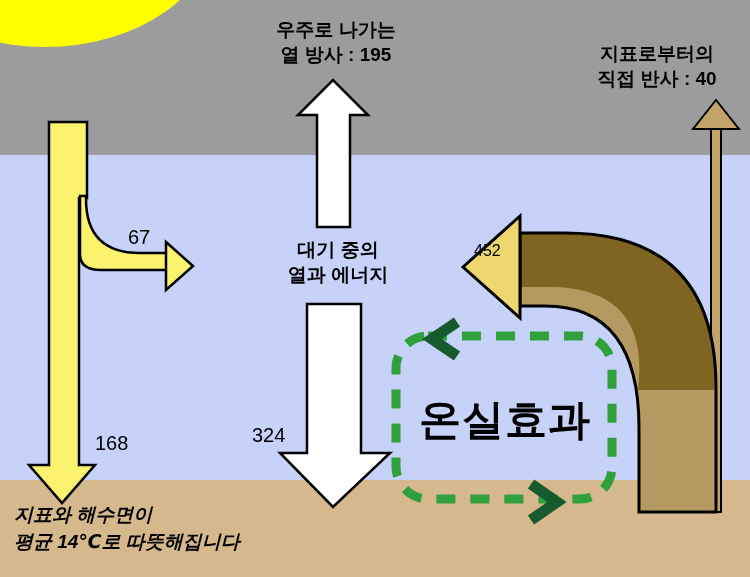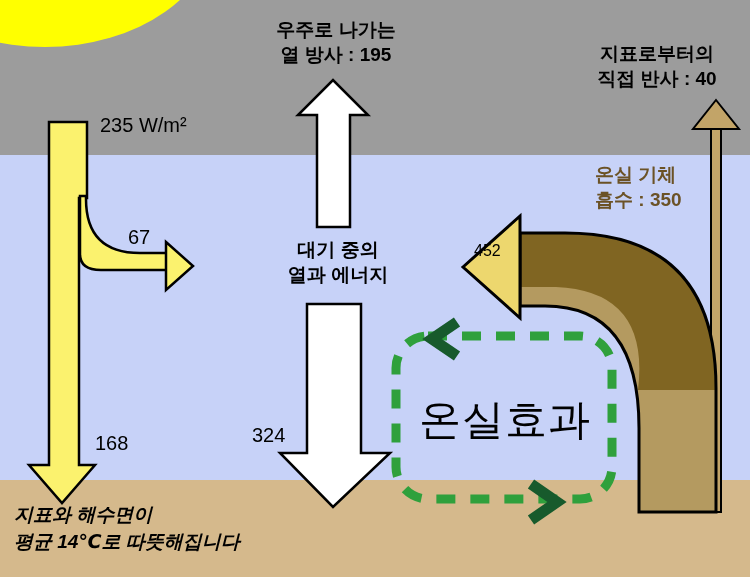--- a/index.html
+++ b/index.html
@@ -11,21 +11,21 @@
   .lbl{
     position:absolute;color:#000000;font-weight:bold;font-size:19px;
     line-height:1.32;white-space:pre-line;
   }
   .lbl.center{text-align:center;}
   .num{font-weight:normal;font-size:20px;}
   .value-235{position:absolute;left:100px;top:114px;font-size:20px;font-weight:normal;}
   .ghg-label{font-size:19px;}
   .big-title{
     position:absolute;left:404px;top:392px;width:202px;text-align:center;
-    font-size:42px;font-weight:normal;color:#000;letter-spacing:1px;white-space:nowrap;
+    font-size:42px;font-weight:bold;color:#000;letter-spacing:1px;white-space:nowrap;
   }
 </style>
 </head>
 <body>
 
 <div class="stage">
 
   <svg width="750" height="577" viewBox="0 0 750 577">
 
     <rect x="0" y="0" width="750" height="155" fill="#9C9C9C"></rect>
@@ -54,30 +54,27 @@
 
     <path d="M 86,196 L 86,199 Q 86,253 140,253 L 167,253 L 167,270 L 101,270 Q 80,270 80,254 L 80,196 Z" stroke="#000" stroke-width="2.5" fill="#FBF26E"></path>
     <polygon points="166,242 193,266 166,290" stroke="#000" stroke-width="2.5" fill="#FBF26E"></polygon>
 
     <rect x="396" y="336" width="216" height="163" rx="32" fill="none" stroke-width="9" stroke-dasharray="19 15" stroke="#2FA03C"></rect>
     <polyline points="457,322 432,339 457,356" fill="none" stroke-width="11" stroke="#175A2C"></polyline>
     <polyline points="531,484 557,502 531,520" fill="none" stroke-width="11" stroke="#175A2C"></polyline>
   </svg>
 
 
-  <div class="value-235">235 W/m²</div>
 
   <div class="lbl center" style="left:253px;top:17px;width:166px;">우주로 나가는
 열 방사 : 195</div>
 
   <div class="lbl center" style="left:572px;top:41px;width:170px;">지표로부터의
 직접 반사 : 40</div>
 
-  <div class="lbl ghg-label" style="left: 595px; top: 162px; color: rgb(107, 82, 38);">온실 기체
-흡수 : 350</div>
 
   <div class="lbl center" style="left:255px;top:237px;width:166px;">대기 중의
 열과 에너지</div>
 
   <div class="lbl num" style="left:128px;top:224px;">67</div>
 
   <div class="lbl num" style="left:474px;top:240px;font-size:16px;">452</div>
 
   <div class="lbl num" style="left:252px;top:422px;">324</div>
 

